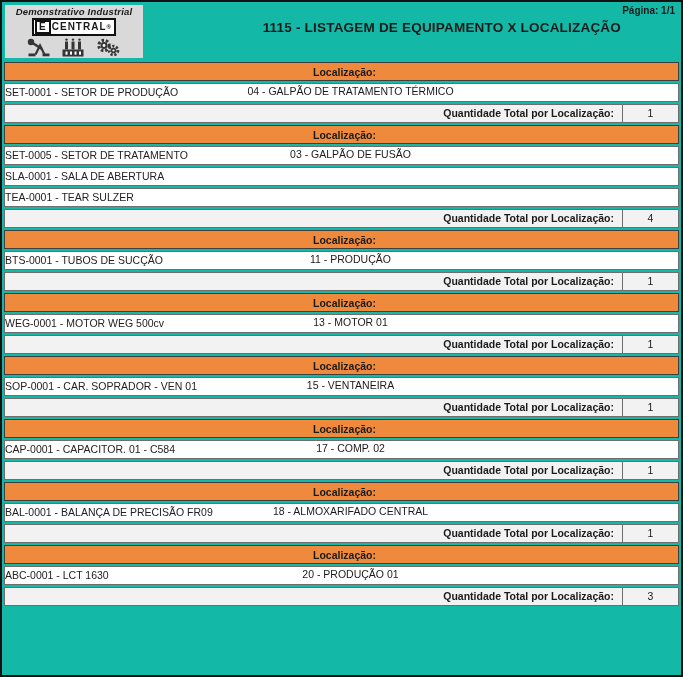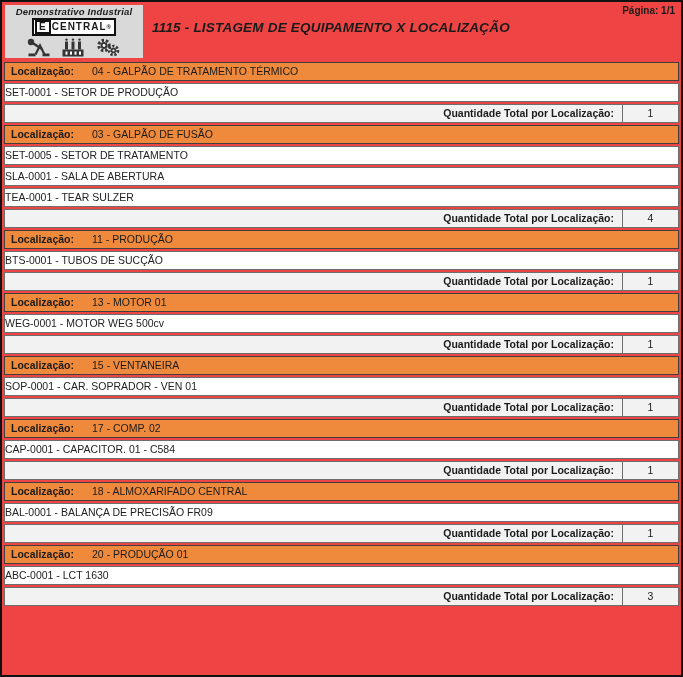--- a/index.html
+++ b/index.html
@@ -8,21 +8,21 @@
     --orange:#EF8A3C;
     --total-bg:#F2F2F2;
     --logo-bg:#D9D9D9;
     --ink:#1a1a1a;
     --row-border:#6e6e6e;
   }
   .page{
     position:relative;
     width:683px;height:677px;
     border:2px solid #111;
-    background:#ef4444;
+    background:#14b8a6;
     overflow:hidden;
     font-family:"Liberation Sans", sans-serif;
     color:var(--ink);
   }
   
   .header{position:relative;height:58px;}
   .logo-panel{
     position:absolute;left:3px;top:3px;width:138px;height:53px;
     background:var(--logo-bg);
     display:flex;flex-direction:column;align-items:center;justify-content:center;
@@ -33,40 +33,40 @@
     border:2px solid #111;background:#fff;
     font-weight:bold;font-size:10px;letter-spacing:1px;
     padding:0 3px 0 1px;display:inline-flex;align-items:center;line-height:12px;
   }
   .e-box{border:2px solid #111;padding:0 2px;margin-right:1px;line-height:10px;}
   .reg{font-size:6px;letter-spacing:0;vertical-align:sub;}
   .icons-row{display:flex;align-items:flex-end;gap:10px;margin-top:1px;}
   .icons-row svg{display:block;}
   .title{
     position:absolute;left:150px;right:60px;top:18px;
-    text-align:left;font-weight:bold;font-size:13.5px;letter-spacing:.2px;
+    text-align:right;font-weight:bold;font-size:13.5px;letter-spacing:.2px;
     white-space:nowrap;
-    font-style:italic;
   }
   .page-num{
     position:absolute;right:6px;top:3px;
     font-weight:bold;font-size:10px;
   }
   
   .sections{padding:2px 2px 0 2px;}
   .row{
     height:19px;margin-bottom:2px;
     display:flex;align-items:center;
     font-size:10.5px;line-height:19px;
     border:1px solid var(--row-border);
     background:#fff;
   }
   .loc-row{
     background:var(--orange);
     border-color:#3f3f3f;
+    flex-direction:column;
   }
   .loc-label{font-weight:bold;padding-left:6px;}
   .loc-value{margin-left:18px;}
   .item-row{color:#222;}
   .total-row{background:var(--total-bg);justify-content:space-between;}
   .total-label{flex:1;text-align:right;font-weight:bold;padding-right:8px;}
   .total-value{
     width:56px;align-self:stretch;
     border-left:1px solid var(--row-border);
     text-align:center;line-height:17px;

